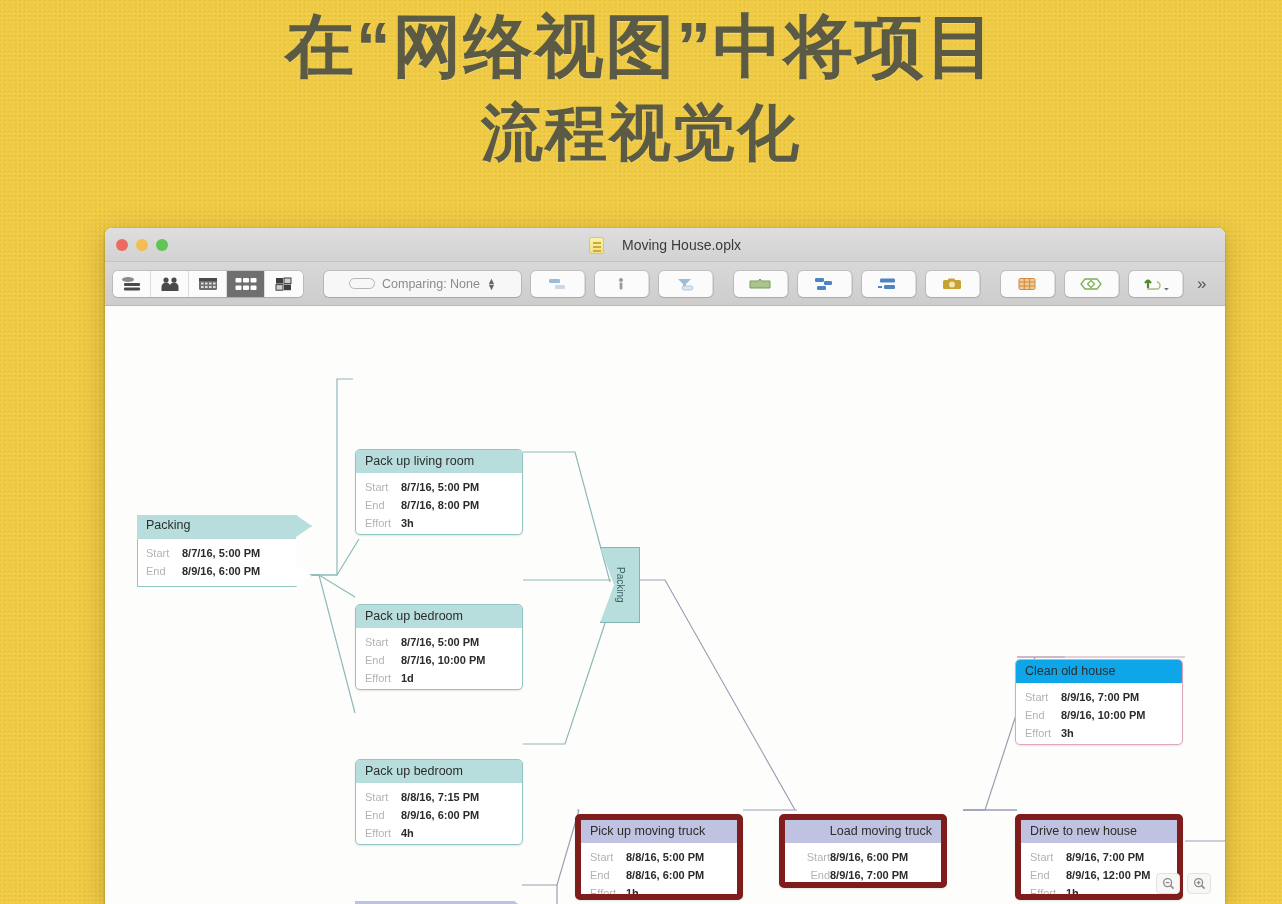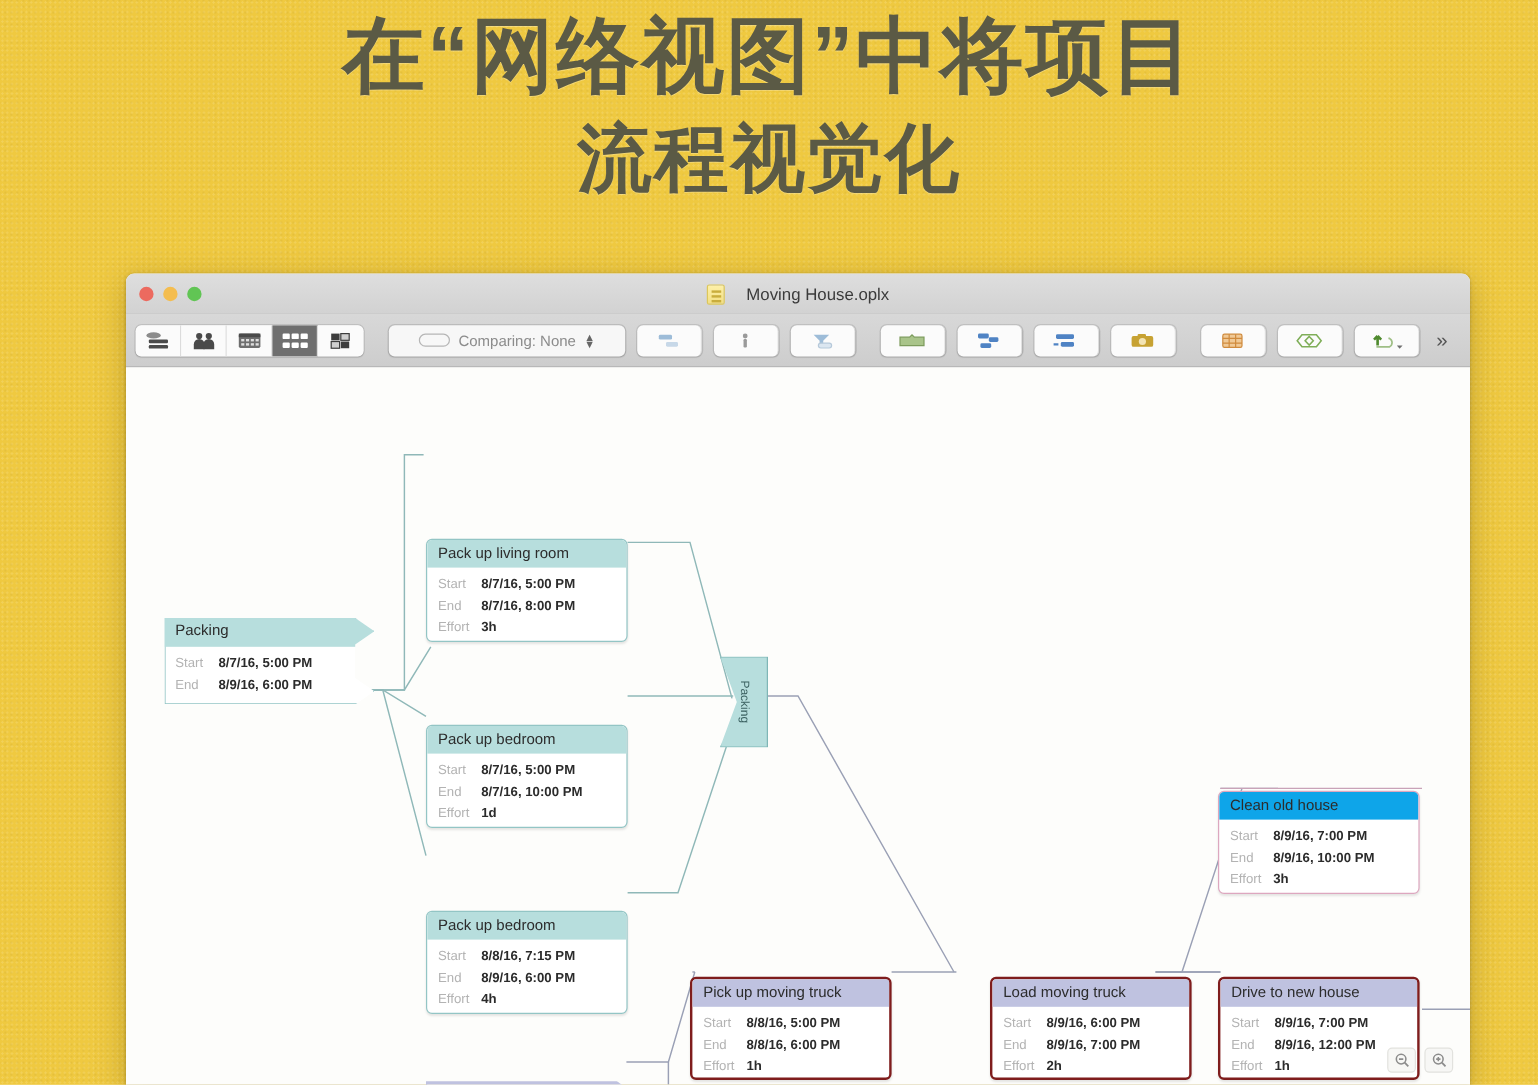--- a/index.html
+++ b/index.html
@@ -153,21 +153,21 @@
   }
   .card .body { padding: 5px 9px 7px; }
   .row { display: flex; font-size: 11px; line-height: 18px; }
   .row .k { width: 36px; color: #b3b3b3; }
   .row .v { color: #2b2b2b; font-weight: bold; }
 
   
   .t-teal { border: 1px solid #93c5c5; margin-top: 22px; }
   .t-teal .hdr { background: #b7dedd; }
   
-  .t-lav { border: 2px solid #7f1d1d; }
+  .t-lav { border: 6px solid #7f1d1d; }
   .t-lav .hdr { background: #bfc2e0; }
   
   .t-pink { border: 1px solid #dda7bf; }
   .t-pink .hdr { background: #0ea5e9; }
 
   
   .group {
     position: absolute;
     overflow: visible;
   }
@@ -521,21 +521,21 @@
           <span class="k">End</span>
           <span class="v">8/8/16, 6:00 PM</span>
         </div>
         <div class="row">
           <span class="k">Effort</span>
           <span class="v">1h</span>
         </div>
       </div>
     </div>
 
-    <div class="card t-lav" id="load-moving-truck" style="left:720px; top:507px; width:168px; height:86px;">
+    <div class="card t-lav" id="load-moving-truck" style="left:674px; top:507px; width:168px; height:74px;text-align:right;">
       <div class="hdr">Load moving truck</div>
       <div class="body">
         <div class="row">
           <span class="k">Start</span>
           <span class="v">8/9/16, 6:00 PM</span>
         </div>
         <div class="row">
           <span class="k">End</span>
           <span class="v">8/9/16, 7:00 PM</span>
         </div>

